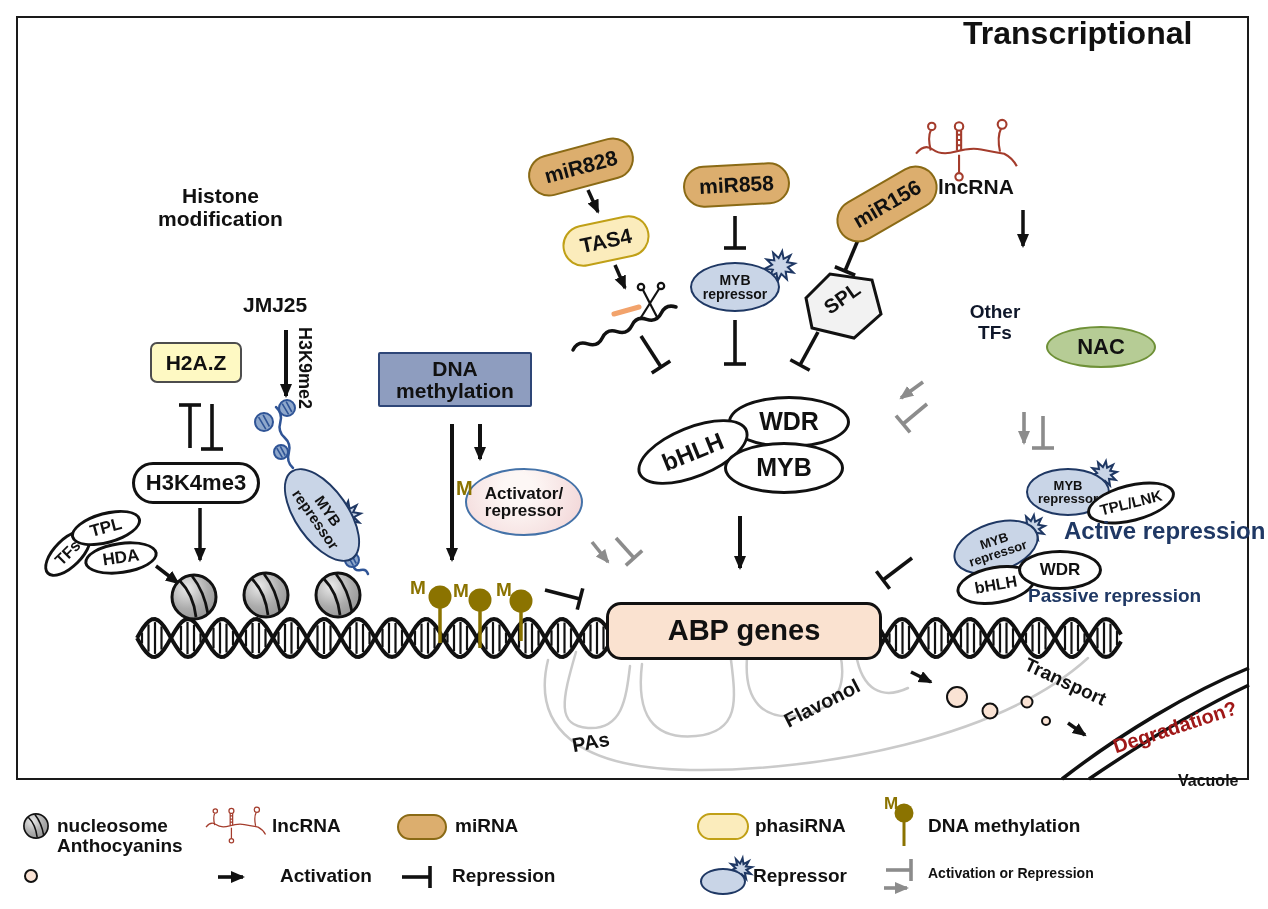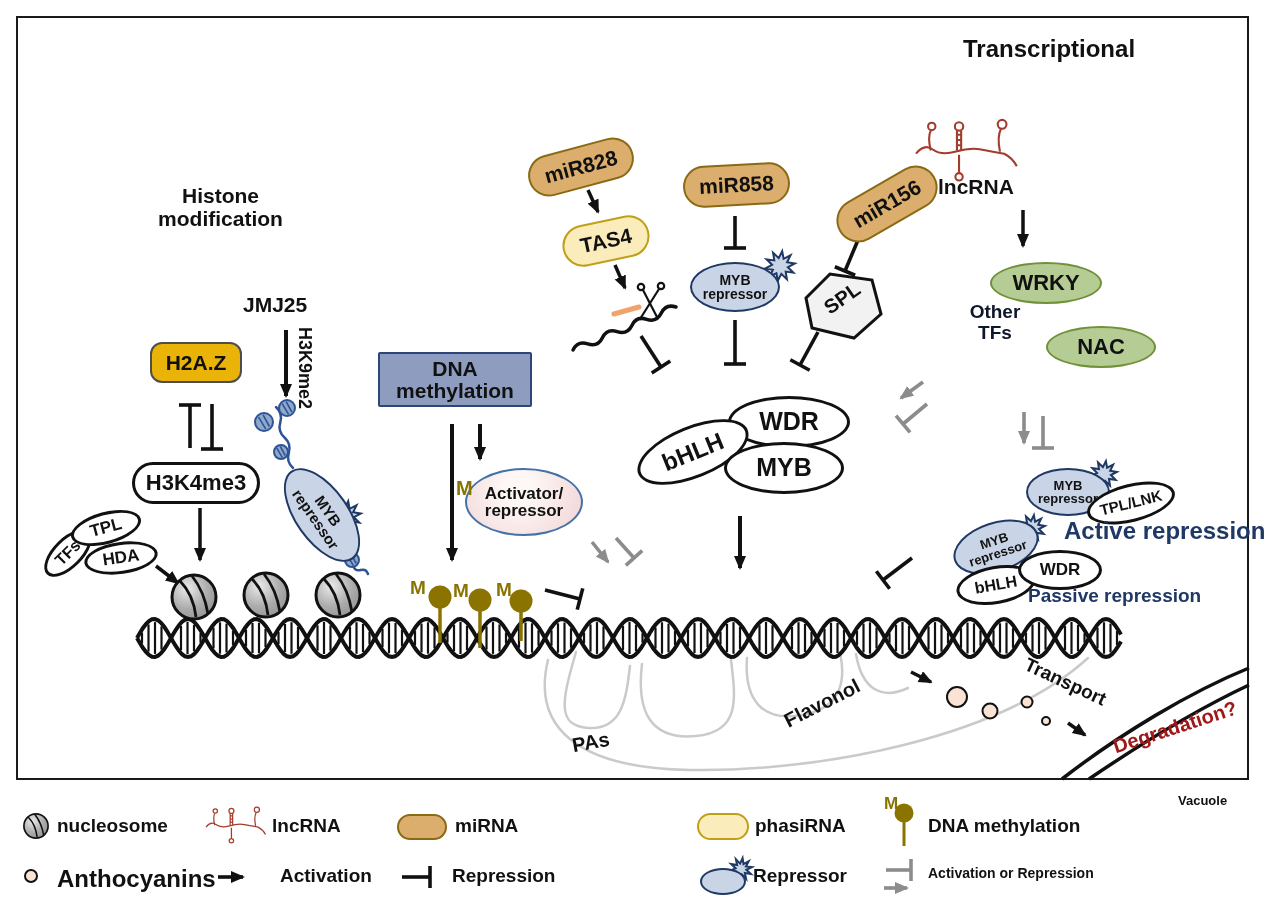--- a/index.html
+++ b/index.html
@@ -9,21 +9,21 @@
   .panel{position:absolute;left:16px;top:16px;width:1233px;height:764px;
          border:2.5px solid #1a1a1a;box-sizing:border-box;z-index:0}
   .lbl{position:absolute;font-weight:bold;color:#111;white-space:pre-line;
        line-height:1.1;z-index:3}
   .ctr{text-align:center}
   .vert{writing-mode:vertical-rl}
   .shape{position:absolute;display:flex;align-items:center;justify-content:center;
          font-weight:bold;color:#111;text-align:center;line-height:1.02;
          white-space:pre-line;box-sizing:border-box;z-index:2}
   .oval{border:3px solid #111;border-radius:50%;background:#fff}
-  .roundbox{border:2.5px solid #4d4d4d;border-radius:12px;background:#eab308}
+  .roundbox{border:2.5px solid #4d4d4d;border-radius:7px;background:#fef9c3}
   .pillbox{border:3px solid #111;border-radius:21px;background:#fff}
   .cap{border-radius:999px;border:2.5px solid #8A6A15;background:#DCAE6E}
   .capy{border-radius:999px;border:2.5px solid #C0A017;background:#FBECBC}
   .blue{border:2.5px solid #1F3864;background:#C9D5E7}
   .green{border:2.5px solid #6F9138;background:#B6CC95}
   .methbox{border:2.5px solid #2E4677;background:#8E9DBF;border-radius:2px}
   .abp{border:3.5px solid #111;border-radius:15px;background:#FAE2D0}
   .grad{border:2.5px solid #4472A8;border-radius:50%;
         background:radial-gradient(circle at 45% 30%,#FDF7F5 20%,#F3D9DA 85%)}
   .navytxt{color:#1F3864}
@@ -300,21 +300,21 @@
       <circle cx="352" cy="560" r="7" fill="#8FA8CC" stroke="#2F5496" stroke-width="2"></circle>
       <line x1="347.8" y1="556.15" x2="353.4" y2="565.6" stroke="#2F5496" stroke-width="1.6"></line>
       <line x1="351.3" y1="554.4" x2="356.2" y2="563.5" stroke="#2F5496" stroke-width="1.6"></line>
       <polygon points="348.2,501.2 349.6,508.8 356.5,505.3 353.1,512.3 360.8,513.5 353.9,517.2 359.4,522.7 351.7,521.6 352.9,529.3 347.3,523.9 343.8,530.8 342.4,523.2 335.5,526.7 338.9,519.7 331.2,518.5 338.1,514.8 332.6,509.3 340.3,510.4 339.1,502.7 344.7,508.1 " fill="#C9D5E7" stroke="#1F3864" stroke-width="2"></polygon>
       <polygon points="782.2,251.2 783.6,258.8 790.5,255.3 787.1,262.3 794.8,263.5 787.9,267.2 793.4,272.7 785.7,271.6 786.9,279.3 781.3,273.9 777.8,280.8 776.4,273.2 769.5,276.7 772.9,269.7 765.2,268.5 772.1,264.8 766.6,259.3 774.3,260.4 773.1,252.7 778.7,258.1 " fill="#C9D5E7" stroke="#1F3864" stroke-width="2"></polygon>
       <polygon points="1105.9,461.1 1107.1,467.7 1113.1,464.7 1110.2,470.8 1116.8,471.9 1110.9,475.0 1115.6,479.8 1109.0,478.9 1110.0,485.5 1105.1,480.9 1102.1,486.9 1100.9,480.3 1094.9,483.3 1097.8,477.2 1091.2,476.1 1097.1,473.0 1092.4,468.2 1099.0,469.1 1098.0,462.5 1102.9,467.1 " fill="#C9D5E7" stroke="#1F3864" stroke-width="2"></polygon>
       <polygon points="1033.9,515.1 1035.1,521.7 1041.1,518.7 1038.2,524.8 1044.8,525.9 1038.9,529.0 1043.6,533.8 1037.0,532.9 1038.0,539.5 1033.1,534.9 1030.1,540.9 1028.9,534.3 1022.9,537.3 1025.8,531.2 1019.2,530.1 1025.1,527.0 1020.4,522.2 1027.0,523.1 1026.0,516.5 1030.9,521.1 " fill="#C9D5E7" stroke="#1F3864" stroke-width="2"></polygon>
       <polygon points="742.6,858.1 743.5,864.1 748.7,861.2 745.9,866.5 751.9,867.2 746.4,869.8 750.8,873.9 744.9,872.9 746.1,878.8 741.9,874.4 739.4,879.9 738.5,873.9 733.3,876.8 736.1,871.5 730.1,870.8 735.6,868.2 731.2,864.1 737.1,865.1 735.9,859.2 740.1,863.6 " fill="#C9D5E7" stroke="#1F3864" stroke-width="2"></polygon>
     </svg>
 
-  <div class="lbl" style="left:963px;top:36px;font-size:24px">Transcriptional</div>
+  <div class="lbl" style="left:963px;top:16px;font-size:32px">Transcriptional</div>
 
   <div class="lbl ctr" style="left:128px;top:184px;width:185px;font-size:21px">Histone
 modification</div>
   <div class="lbl" style="left:243px;top:293px;font-size:21px">JMJ25</div>
   <div class="lbl vert" style="left:294px;top:327px;font-size:18px">H3K9me2</div>
 
   <div class="shape roundbox" style="left:150px;top:342px;width:92px;height:41px;font-size:21px">H2A.Z</div>
   <div class="shape pillbox" style="left:132px;top:462px;width:128px;height:42px;font-size:22px">H3K4me3</div>
 
   <div class="shape oval" style="left:38px;top:538px;width:60px;height:30px;font-size:16px;transform:rotate(-45deg)">TFs</div>
@@ -335,55 +335,55 @@
 
   <div class="shape cap" style="left:527px;top:146px;width:108px;height:42px;font-size:21px;transform:rotate(-15deg)">miR828</div>
   <div class="shape capy" style="left:562px;top:220px;width:88px;height:42px;font-size:21px;transform:rotate(-12deg)">TAS4</div>
   <div class="shape cap" style="left:683px;top:164px;width:107px;height:42px;font-size:21px;transform:rotate(-3deg)">miR858</div>
   <div class="shape oval blue" style="left:690px;top:262px;width:90px;height:50px;font-size:14px">MYB
 repressor</div>
   <div class="shape cap" style="left:832px;top:182px;width:110px;height:44px;font-size:21px;transform:rotate(-30deg)">miR156</div>
   <div class="lbl" style="left:812px;top:287px;width:60px;font-size:20px;text-align:center;transform:rotate(-35deg)">SPL</div>
 
   <div class="lbl" style="left:938px;top:175px;font-size:21px">lncRNA</div>
-  <div class="shape oval green" style="left:990px;top:262px;width:112px;height:42px;font-size:22px">WRKY</div>
   <div class="lbl ctr greentxt" style="left:956px;top:302px;width:78px;font-size:19px">Other
 TFs</div>
   <div class="shape oval green" style="left:1046px;top:326px;width:110px;height:42px;font-size:22px">NAC</div>
 
   <div class="shape oval blue" style="left:1026px;top:468px;width:84px;height:48px;font-size:13px">MYB
 repressor</div>
   <div class="shape oval" style="left:1086px;top:484px;width:90px;height:38px;font-size:15px;transform:rotate(-14deg)">TPL/LNK</div>
   <div class="lbl navytxt" style="left:1064px;top:518px;font-size:24px">Active repression</div>
 
   <div class="shape oval blue" style="left:952px;top:522px;width:88px;height:50px;font-size:13px;transform:rotate(-18deg)">MYB
 repressor</div>
   <div class="shape oval" style="left:956px;top:566px;width:80px;height:38px;font-size:16px;transform:rotate(-10deg)">bHLH</div>
   <div class="shape oval" style="left:1018px;top:550px;width:84px;height:40px;font-size:17px">WDR</div>
   <div class="lbl navytxt" style="left:1028px;top:586px;font-size:19px">Passive repression</div>
 
   <div class="shape oval" style="left:728px;top:396px;width:122px;height:52px;font-size:25px">WDR</div>
   <div class="shape oval" style="left:634px;top:426px;width:118px;height:52px;font-size:24px;transform:rotate(-22deg)">bHLH</div>
   <div class="shape oval" style="left:724px;top:442px;width:120px;height:52px;font-size:25px">MYB</div>
 
+  <div class="shape abp" style="left:606px;top:602px;width:276px;height:58px;font-size:29px">ABP genes</div>
 
   <div class="lbl" style="left:572px;top:731px;font-size:20px;transform:rotate(-10deg)">PAs</div>
   <div class="lbl ctr" style="left:772px;top:692px;width:100px;font-size:20px;transform:rotate(-27deg)">Flavonol</div>
   <div class="lbl ctr" style="left:1020px;top:672px;width:90px;font-size:19px;transform:rotate(25deg)">Transport</div>
   <div class="lbl ctr darkred" style="left:1100px;top:716px;width:150px;font-size:20px;transform:rotate(-18deg)">Degradation?</div>
-  <div class="lbl" style="left:1178px;top:794px;font-size:13px">Vacuole</div>
+  <div class="lbl" style="left:1178px;top:772px;font-size:16px">Vacuole</div>
 
   <div class="lbl" style="left:57px;top:816px;font-size:19px">nucleosome</div>
   <div class="lbl" style="left:272px;top:816px;font-size:19px">lncRNA</div>
   <div class="shape cap" style="left:397px;top:814px;width:50px;height:26px"></div>
   <div class="lbl" style="left:455px;top:816px;font-size:19px">miRNA</div>
   <div class="shape capy" style="left:697px;top:813px;width:52px;height:27px"></div>
   <div class="lbl" style="left:755px;top:816px;font-size:19px">phasiRNA</div>
   <div class="lbl olive" style="left:884px;top:795px;font-size:17px">M</div>
   <div class="lbl" style="left:928px;top:816px;font-size:19px">DNA methylation</div>
 
-  <div class="lbl" style="left:57px;top:866px;font-size:24px">Anthocyanins</div>
+  <div class="lbl" style="left:57px;top:836px;font-size:19px">Anthocyanins</div>
   <div class="lbl" style="left:280px;top:866px;font-size:19px">Activation</div>
   <div class="lbl" style="left:452px;top:866px;font-size:19px">Repression</div>
   <div class="shape oval blue" style="left:700px;top:868px;width:46px;height:27px"></div>
   <div class="lbl" style="left:753px;top:866px;font-size:19px">Repressor</div>
   <div class="lbl" style="left:928px;top:866px;font-size:14px">Activation or Repression</div>
 </div>
 
 </body></html>

